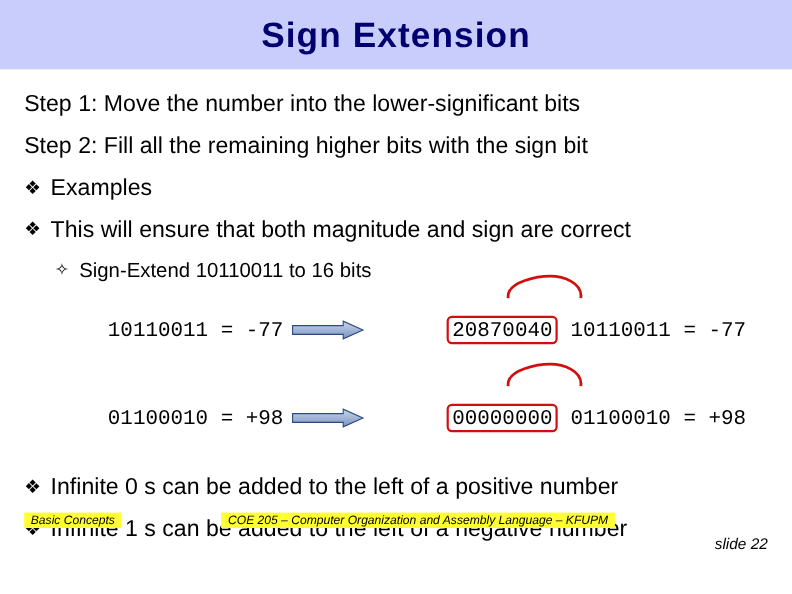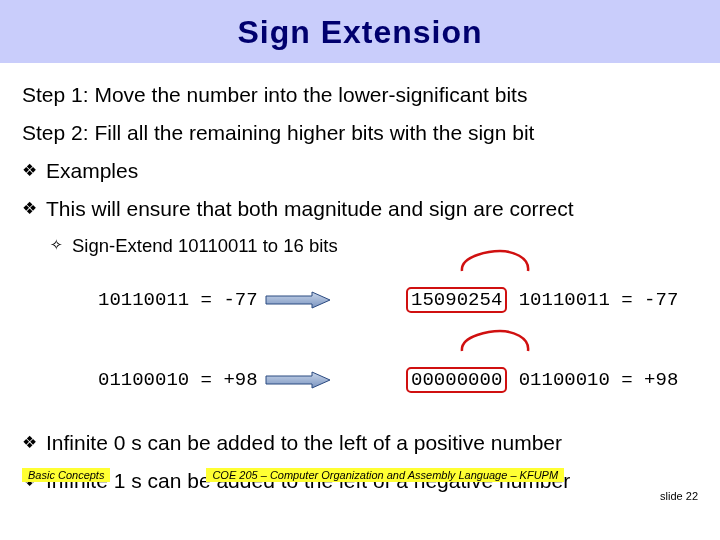--- a/index.html
+++ b/index.html
@@ -112,21 +112,22 @@
     font-style: italic;
     padding: 1px 6px;
     margin: 0 auto;
     flex: 0 0 auto;
   }
   .footer-spacer {
     flex: 1 1 auto;
   }
   .footer-right {
     font-family: "Comic Sans MS", cursive, sans-serif;
-    font-size: 11px;
+    font-size: 14px;
+    font-style: italic;
     flex: 0 0 auto;
     margin-top: 43px;
   }
 </style>
 </head>
 <body>
 
 <div class="title-bar">
   <h1>Sign Extension</h1>
 </div>
@@ -146,21 +147,21 @@
     <svg class="arrow-svg" width="68" height="20" viewBox="0 0 68 20">
       <defs>
         <linearGradient id="g1" x1="0" y1="0" x2="0" y2="1">
           <stop offset="0" stop-color="#c9d6ea"></stop>
             <stop offset="1" stop-color="#7a94c0"></stop>
         </linearGradient>
       </defs>
       <polygon points="2,6 48,6 48,2 66,10 48,18 48,14 2,14" fill="url(#g1)" stroke="#2b4a80" stroke-width="1"></polygon>
     </svg>
     <span class="mono">
-      <span class="hl-box">15090254</span><span> 10110011 = -77</span>
+      <span class="hl-box">20870040</span><span> 10110011 = -77</span>
     </span>
     <svg class="circle-hook" style="left:430px; top:-18px;" width="90" height="28">
       <path d="M 10 24 C 8 8, 40 4, 48 4 C 60 4, 78 10, 76 24" fill="none" stroke="#d01010" stroke-width="2.5"></path>
     </svg>
   </div>
 
   <div class="code-line" style="position:relative;">
     <span class="mono">01100010 = +98</span>
     <svg class="arrow-svg" width="68" height="20" viewBox="0 0 68 20">
       <polygon points="2,6 48,6 48,2 66,10 48,18 48,14 2,14" fill="url(#g1)" stroke="#2b4a80" stroke-width="1"></polygon>

